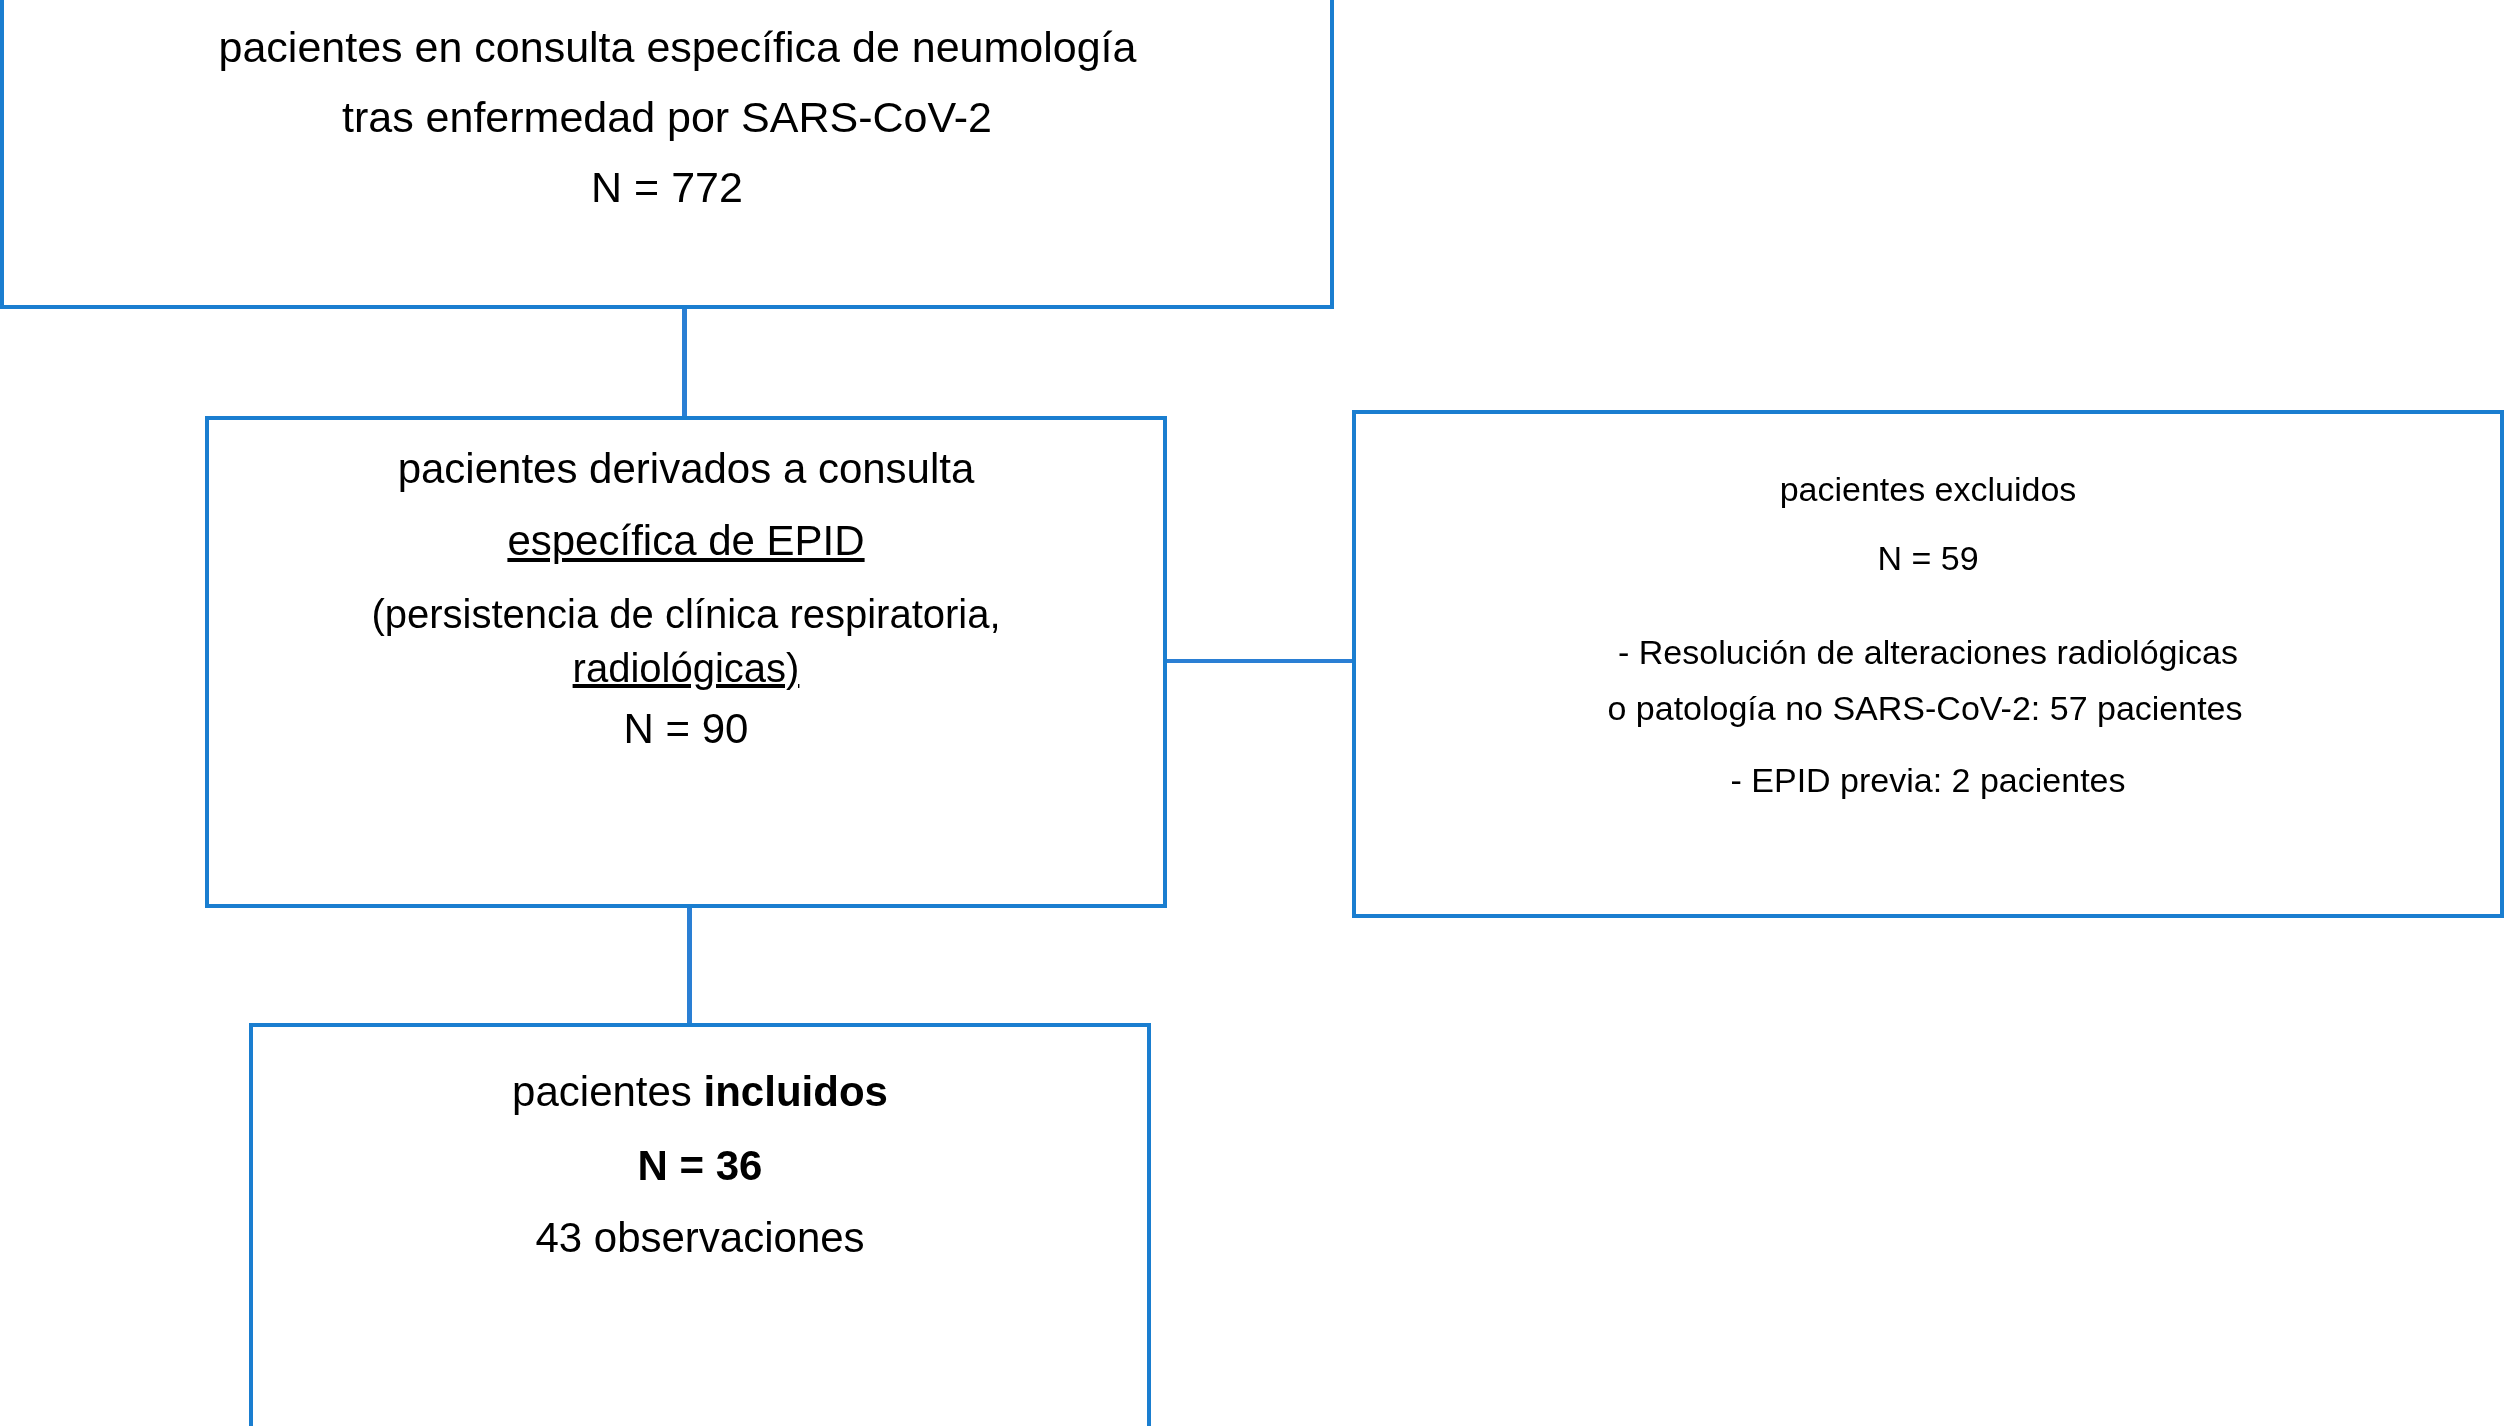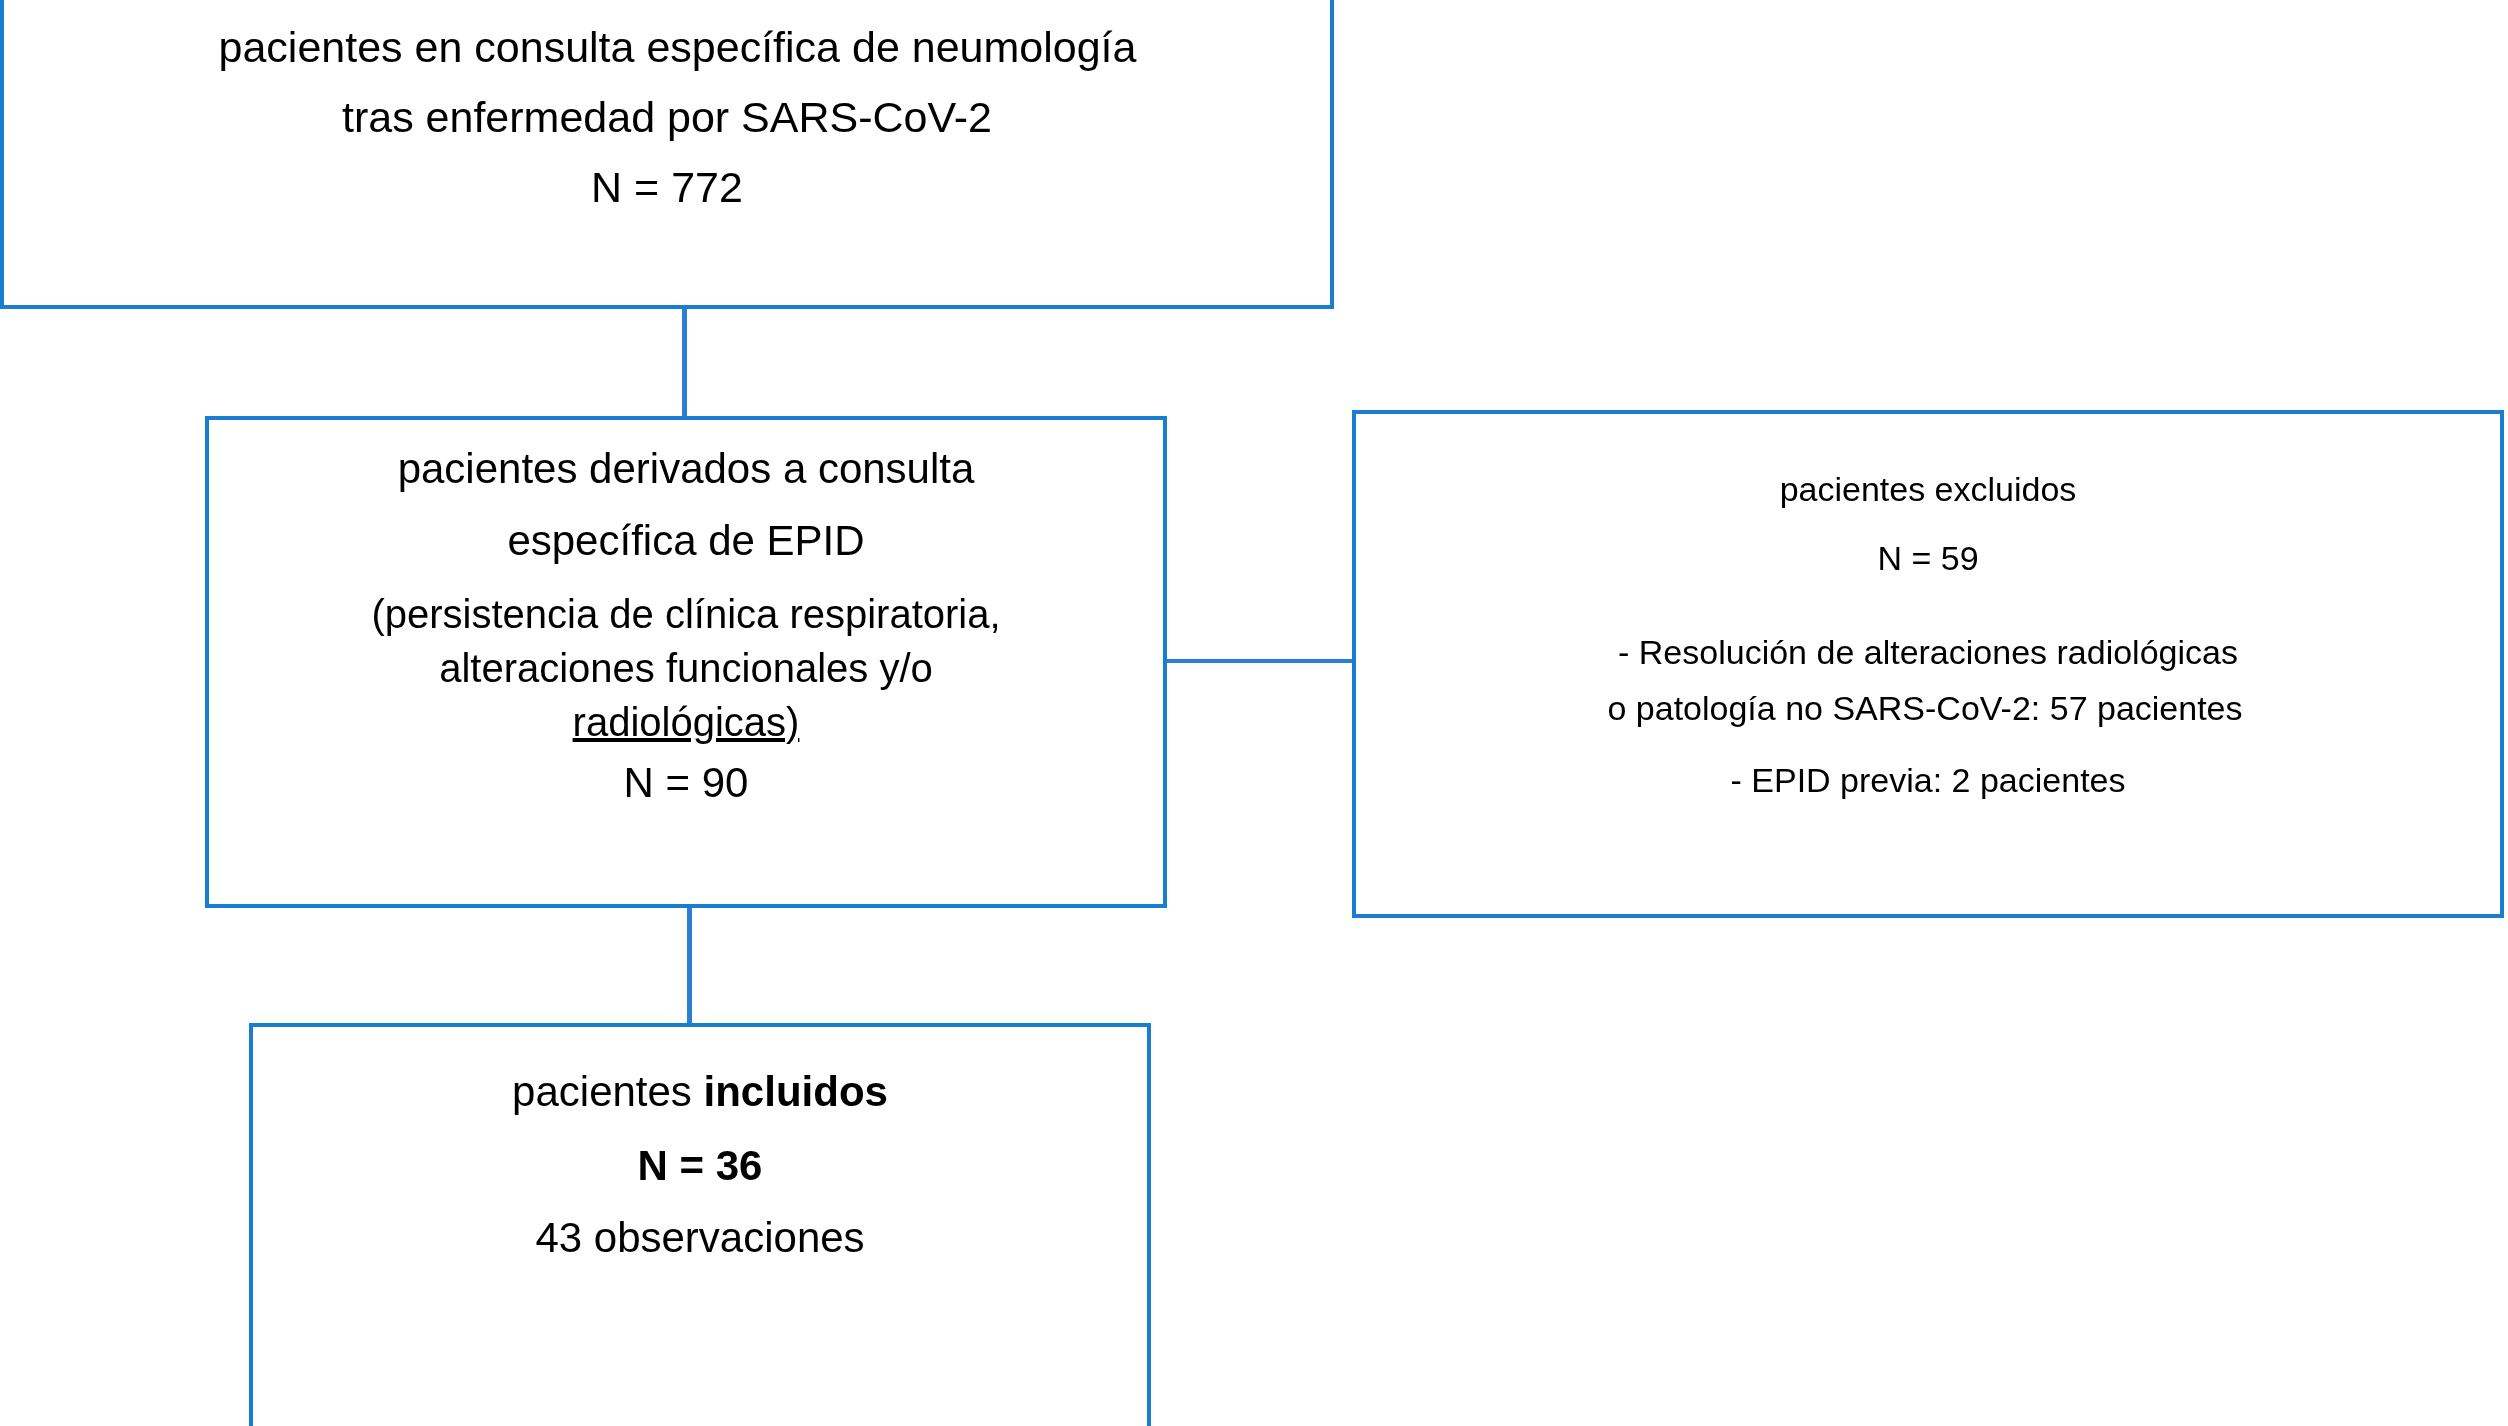--- a/index.html
+++ b/index.html
@@ -65,21 +65,21 @@
     left: 205px;
     top: 416px;
     width: 962px;
     height: 492px;
     justify-content: flex-start;
     padding-top: 0;
   }
   #node-derived .big   { font-size: 42px; }
   #node-derived .small { font-size: 40px; }
   #node-derived .l1 { margin-top: 28px; }
-  #node-derived .l2 { margin-top: 30px; }
+  #node-derived .l2 { margin-top: 30px; text-decoration: underline; }
   #node-derived .l3 { margin-top: 32px; }
   #node-derived .l4 { margin-top: 14px; }
   #node-derived .l5 { margin-top: 14px; text-decoration: underline; }
   #node-derived .l6 { margin-top: 20px; }
 
   
   #node-excluded {
     left: 1352px;
     top: 410px;
     width: 1152px;
@@ -128,21 +128,20 @@
   <div class="node" id="node-cohort">
     <div class="line l1">pacientes en consulta específica de neumología</div>
     <div class="line l2">tras enfermedad por SARS-CoV-2</div>
     <div class="line l3">N = 772</div>
   </div>
 
   <div class="node" id="node-derived">
     <div class="line big l1">pacientes derivados a consulta</div>
     <div class="line big l2">específica de EPID</div>
     <div class="line small l3">(persistencia de clínica respiratoria,</div>
-    <div class="line small l4">alteraciones funcionales y/o</div>
     <div class="line small l5">radiológicas)</div>
     <div class="line big l6">N = 90</div>
   </div>
 
   <div class="node" id="node-excluded">
     <div class="line l1">pacientes excluidos</div>
     <div class="line l2">N = 59</div>
     <div class="line l3">- Resolución de alteraciones radiológicas</div>
     <div class="line l4 wide">o  patología no SARS-CoV-2: 57 pacientes</div>
     <div class="line l5">- EPID previa: 2 pacientes</div>

